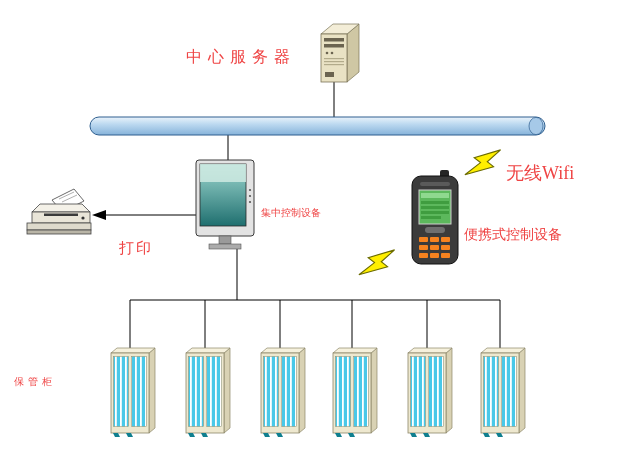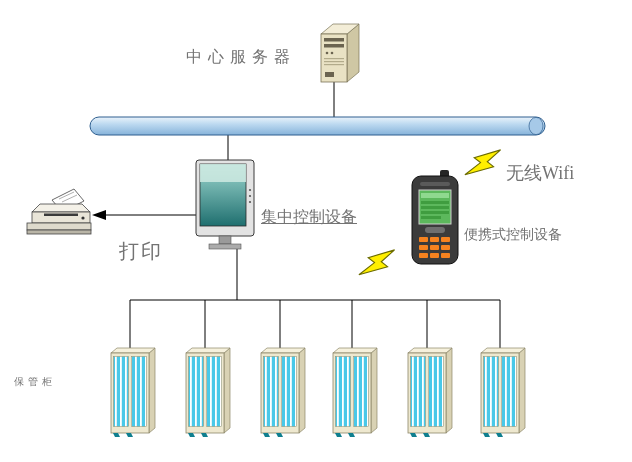--- a/index.html
+++ b/index.html
@@ -8,29 +8,29 @@
   .stage {
     position: relative;
     width: 632px;
     height: 462px;
     background: #ffffff;
     overflow: hidden;
   }
   .stage > svg { position: absolute; left: 0; top: 0; }
   .label {
     position: absolute;
-    color: #737373;
+    color: #ef4444;
     white-space: nowrap;
     font-family: "Liberation Serif", "DejaVu Serif", serif;
     line-height: 1.2;
   }
   .lbl-server   { left: 186px; top: 47px;  font-size: 16px; letter-spacing: 6px; }
   .lbl-bus      { left: 240px; top: 118px; width: 160px; text-align: center; font-size: 15px; letter-spacing: 3px; }
-  .lbl-print    { left: 119px; top: 239px; font-size: 20px; letter-spacing: 2px; }
-  .lbl-control  { left: 261px; top: 207px; font-size: 16px; text-decoration: underline; }
+  .lbl-print    { left: 119px; top: 239px; font-size: 15px; letter-spacing: 2px; }
+  .lbl-control  { left: 261px; top: 207px; font-size: 10px; }
   .lbl-wifi     { left: 506px; top: 163px; font-size: 18px; }
   .lbl-portable { left: 464px; top: 227px; font-size: 14px; text-align: right; }
   .lbl-cabinet  { left: 14px;  top: 376px; font-size: 10px; letter-spacing: 4px; }
 </style>
 </head>
 <body>
 
 <div class="stage">
 
   <svg width="632" height="462" viewBox="0 0 632 462">

